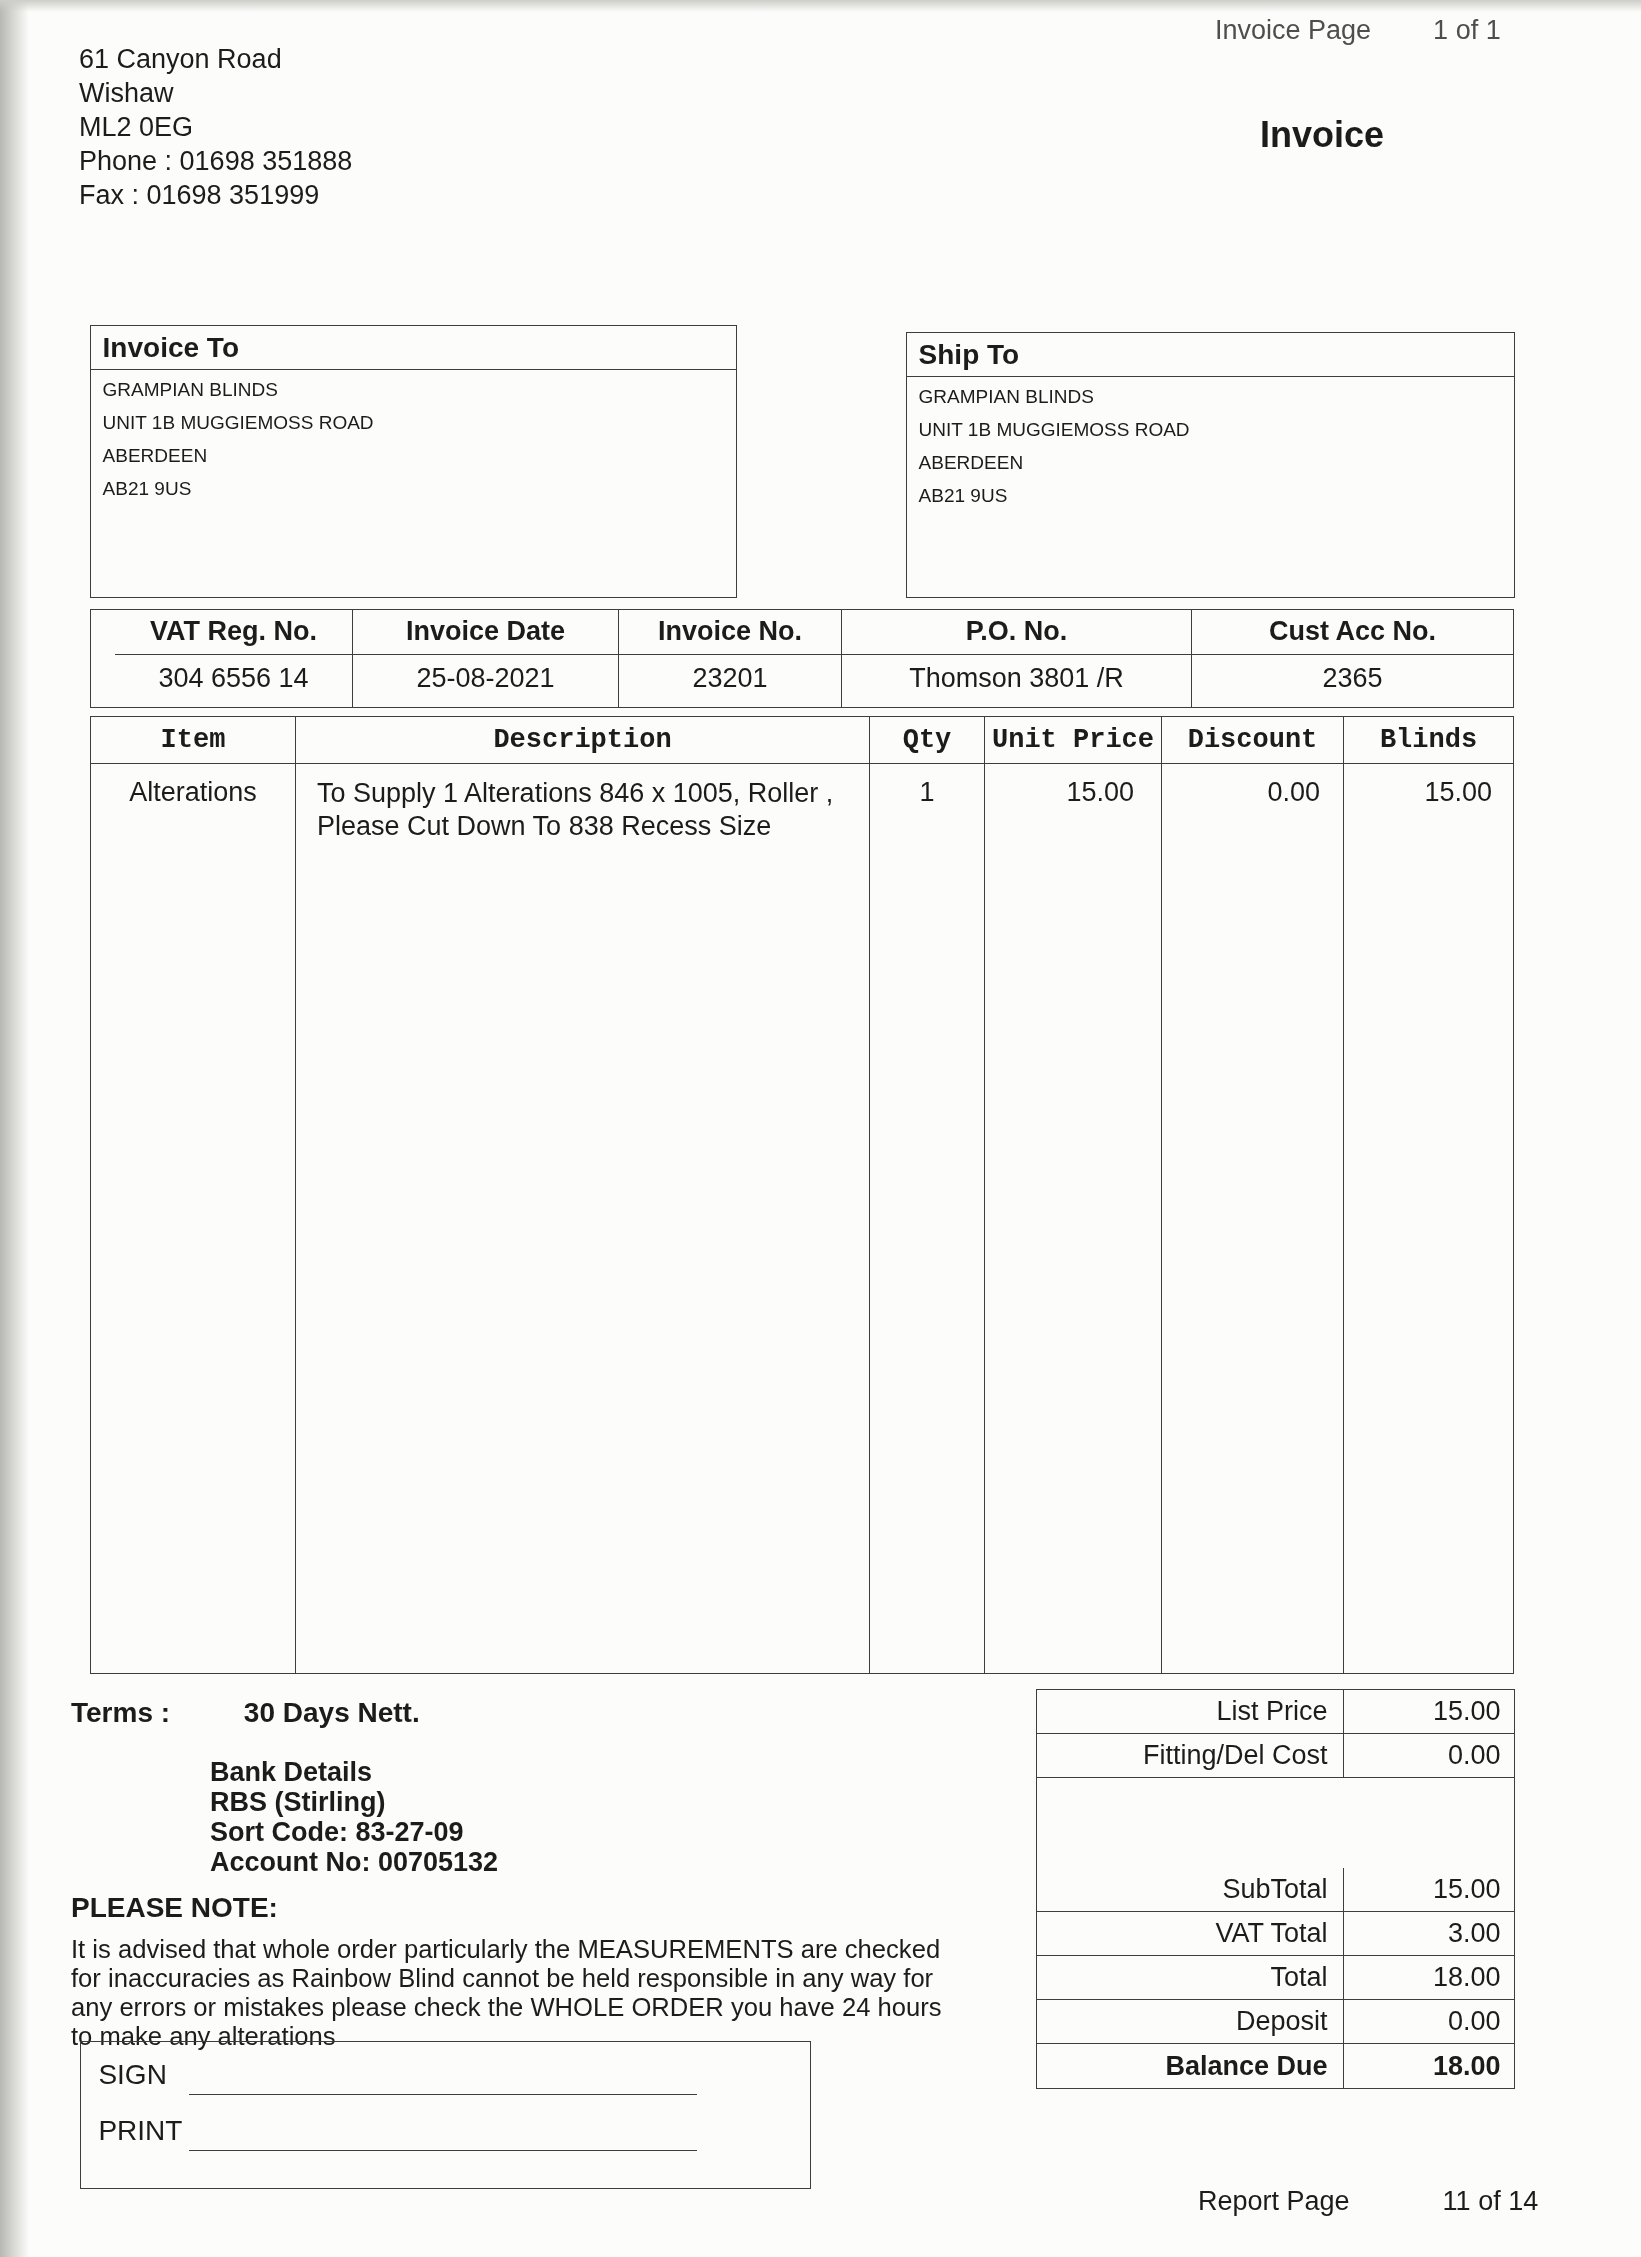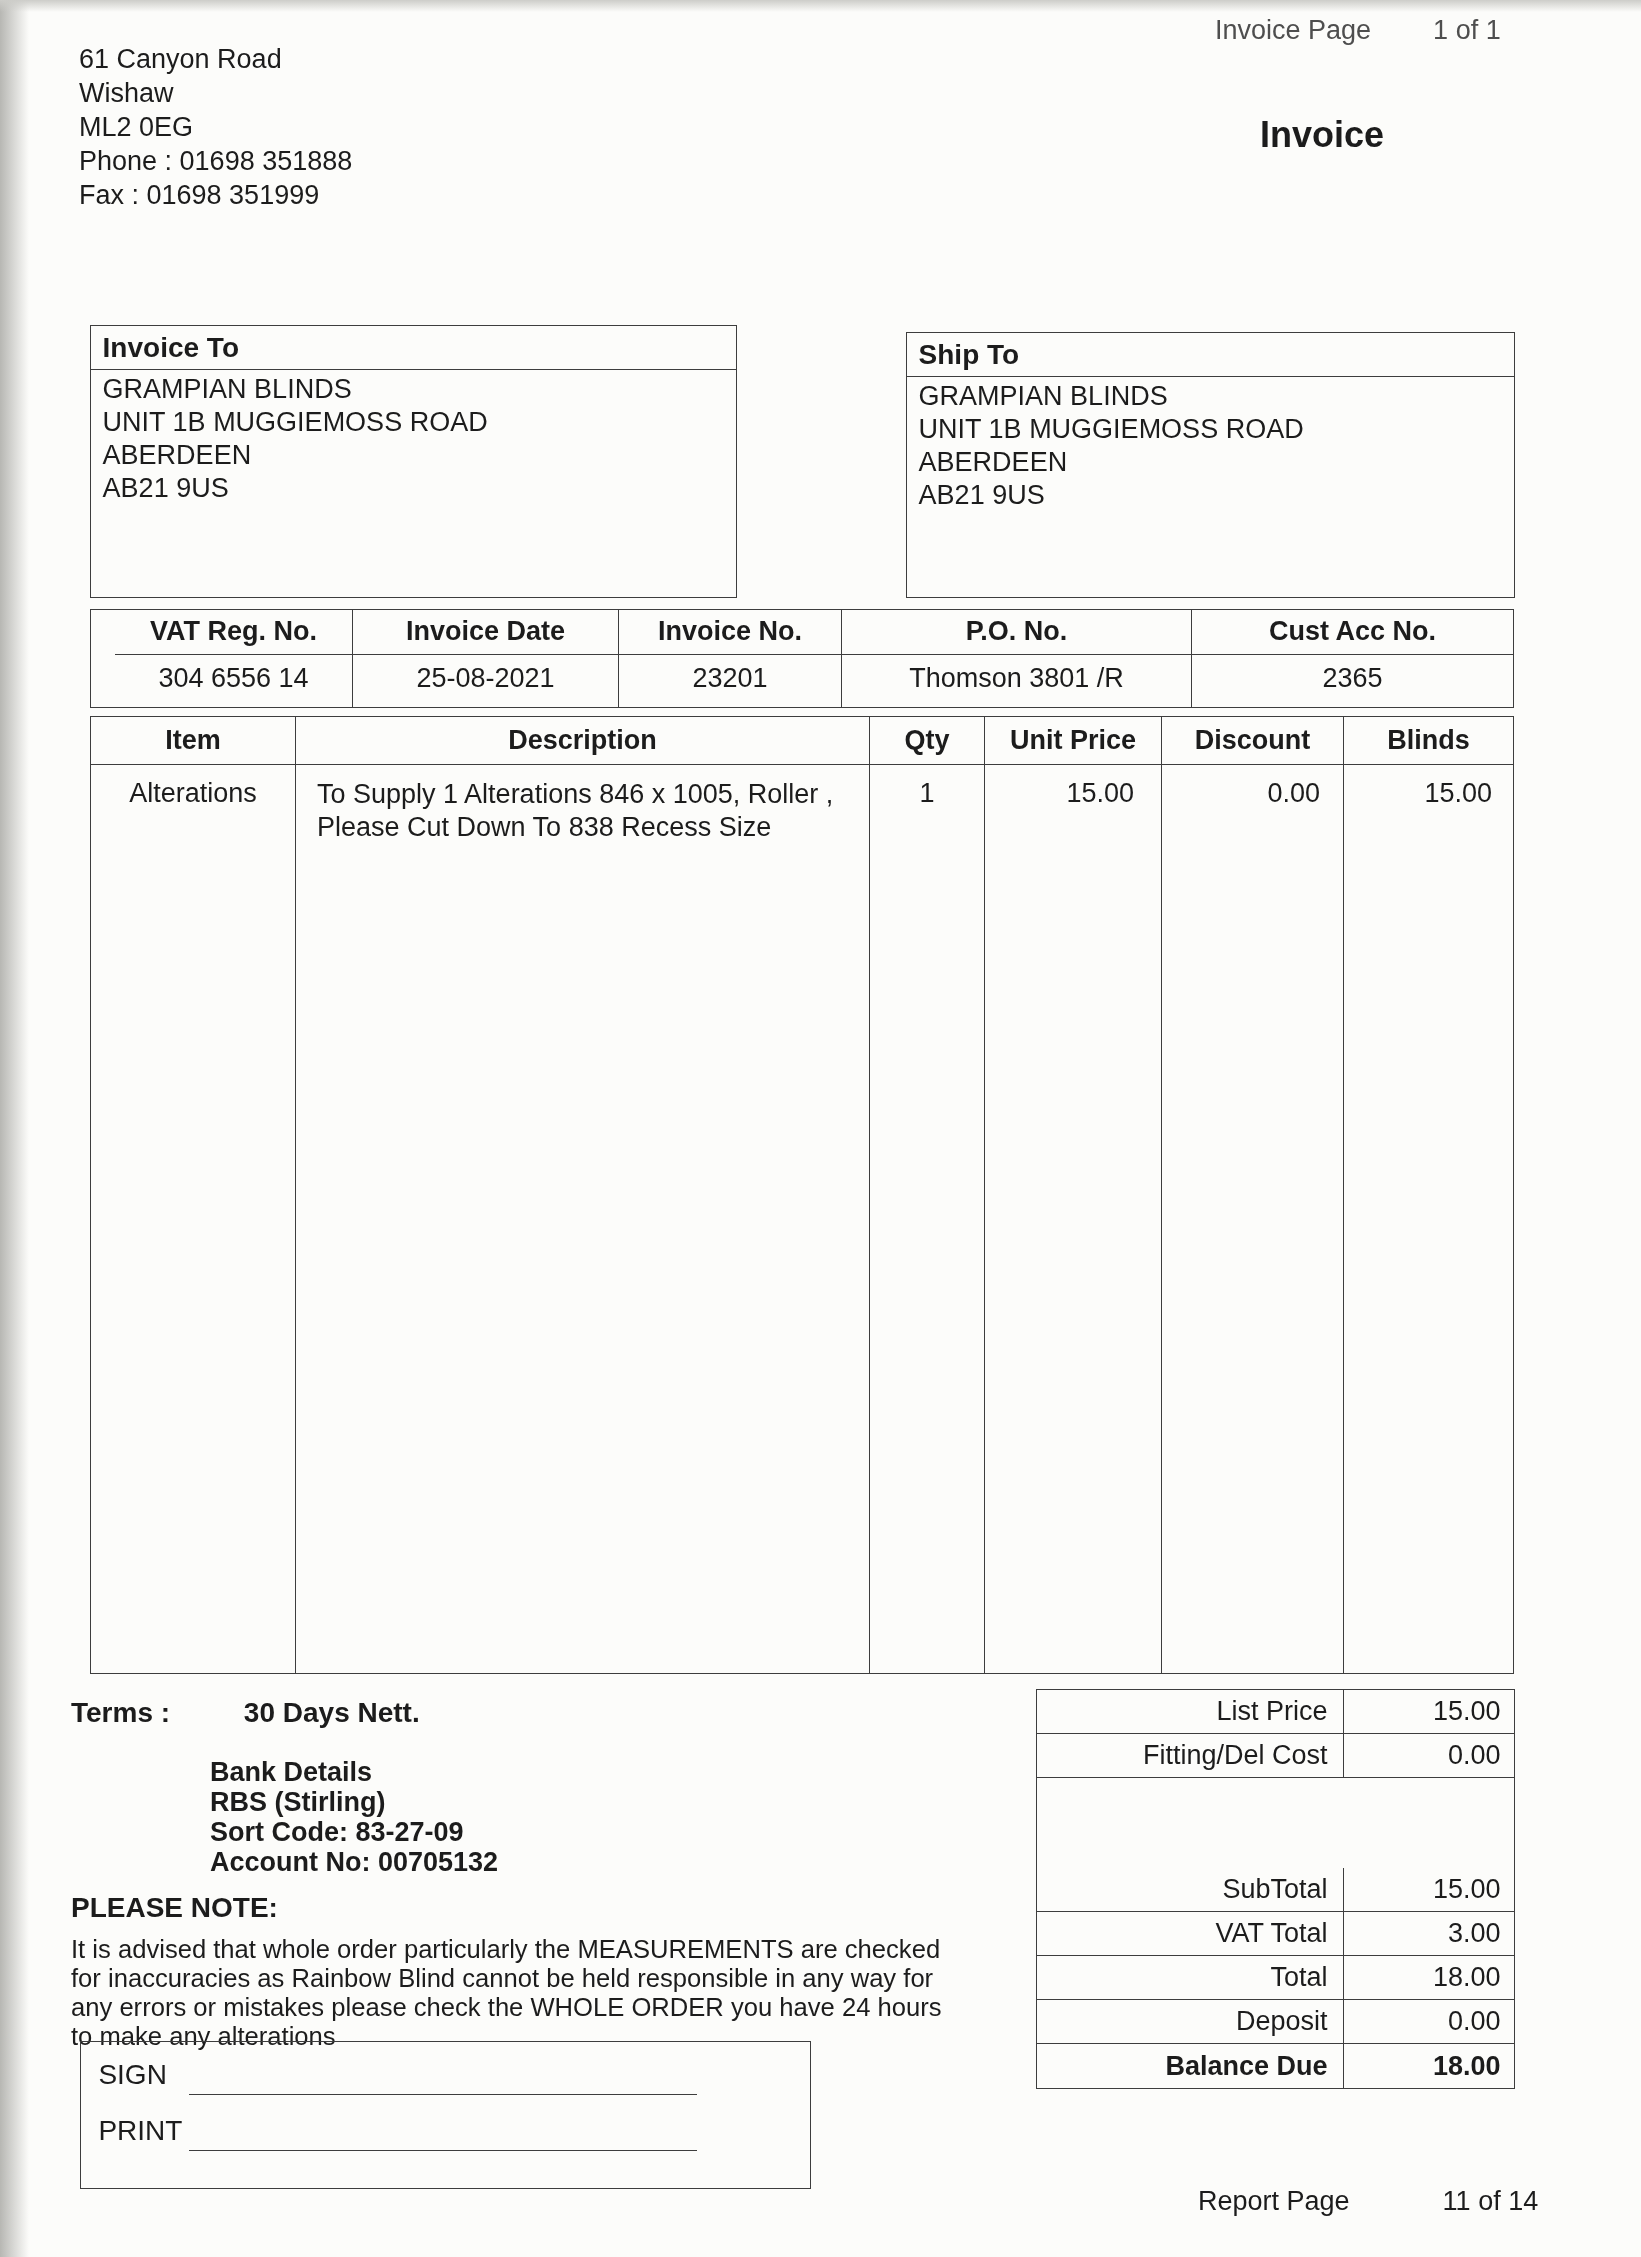--- a/index.html
+++ b/index.html
@@ -50,21 +50,21 @@
     box-sizing: border-box;
     background: transparent;
   }
   .addr-box.invoice-to { left: 90px; top: 325px; width: 647px; height: 273px; }
   .addr-box.ship-to    { left: 906px; top: 332px; width: 609px; height: 266px; }
   .addr-label {
     font-size: 28px; font-weight: bold;
     padding: 5.8px 11.6px 4.8px;
     border-bottom: 1.9px solid #3d3d3d;
   }
-  .addr-lines { padding: 3.9px 11.6px; font-size: 27px; line-height: 33px; }
+  .addr-lines { padding: 3.9px 11.6px; font-size: 19px; line-height: 33px; }
 
   
   .meta-table {
     position: absolute; left: 90px; top: 609px; width: 1424px;
     border: 1.9px solid #3d3d3d; box-sizing: border-box; padding-left: 24px;
   }
   .meta-row { display: flex; }
   .meta-cell {
     box-sizing: border-box; border-right: 1.9px solid #3d3d3d;
     text-align: center; font-size: 27px;
@@ -74,21 +74,21 @@
   .meta-vals .meta-cell { padding: 8.7px 0 12.6px; }
   .mc1 { width: 238px; } .mc2 { width: 266px; } .mc3 { width: 223px; }
   .mc4 { width: 350px; } .mc5 { flex: 1; }
 
   
   .items-table {
     position: absolute; left: 90px; top: 716px; width: 1424px; height: 958px;
     border: 1.9px solid #3d3d3d; box-sizing: border-box;
     display: flex; flex-direction: column;
   }
-  .items-head { display: flex; border-bottom: 1.9px solid #3d3d3d; }
+  .items-head { display: flex; border-bottom: 1.9px solid #3d3d3d; font-family: Liberation Mono, monospace; }
   .items-head .hcell {
     box-sizing: border-box; border-right: 1.9px solid #3d3d3d;
     font-weight: bold; font-size: 27px; text-align: center; padding: 7.7px 0 8.7px;
   }
   .items-head .hcell:last-child { border-right: none; }
   .items-body { display: flex; flex: 1; }
   .items-body .bcol {
     box-sizing: border-box; border-right: 1.9px solid #3d3d3d;
     padding-top: 12.6px; font-size: 27px;
   }

